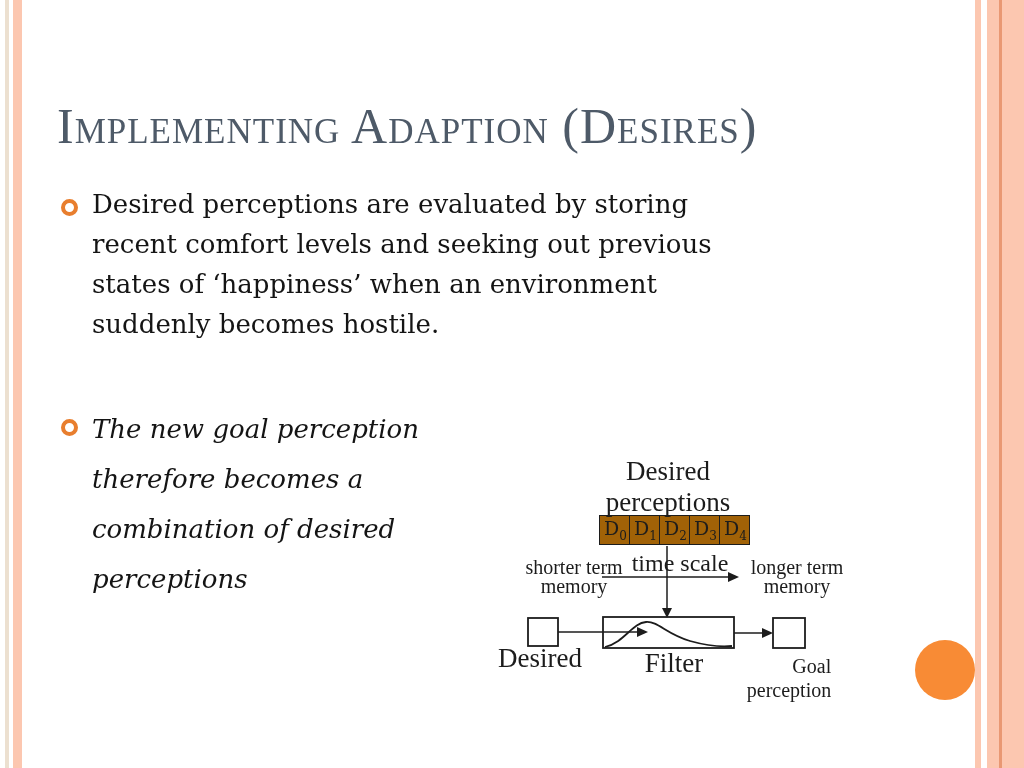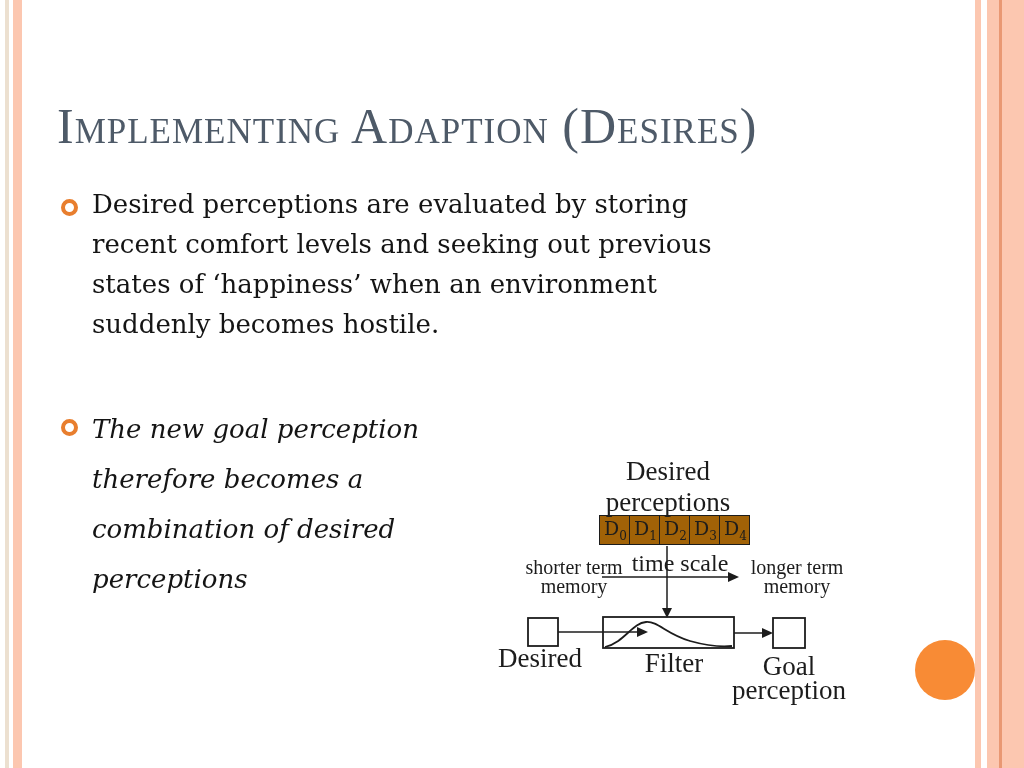--- a/index.html
+++ b/index.html
@@ -41,21 +41,21 @@
     position:absolute; transform:translateX(-50%);
     color:#1c1c1c; text-align:center; white-space:pre-line;
     font-family:Liberation Serif, serif;
   }
   .lbl-desired { left:668px; top:456px; font-size:27px; line-height:31px; }
   .lbl-time    { left:680px; top:553px; font-size:24px; line-height:20px;text-align:right; }
   .lbl-shorter { left:574px; top:558px; font-size:20px; line-height:19px; }
   .lbl-longer  { left:797px; top:558px; font-size:20px; line-height:19px; }
   .lbl-comfort { left:540px; top:645px; font-size:27px; line-height:27px; }
   .lbl-filter  { left:674px; top:650px; font-size:27px; line-height:27px; }
-  .lbl-goal    { left:789px; top:654px; font-size:27px; line-height:24px; }
+  .lbl-goal    { left:789px; top:654px; font-size:20px; line-height:24px;text-align:right; }
   
   .dbox-row {
     position:absolute; left:599px; top:515px; display:flex;
     border:1.5px solid #1c1c1c; background:#a16207;
   }
   .dbox-cell {
     width:25px; height:27px; border-right:1.5px solid #1c1c1c;
     font-family:"DejaVu Serif", serif; font-size:19px; color:#1c1c1c;
     padding:1px 0 0 4px;
   }

